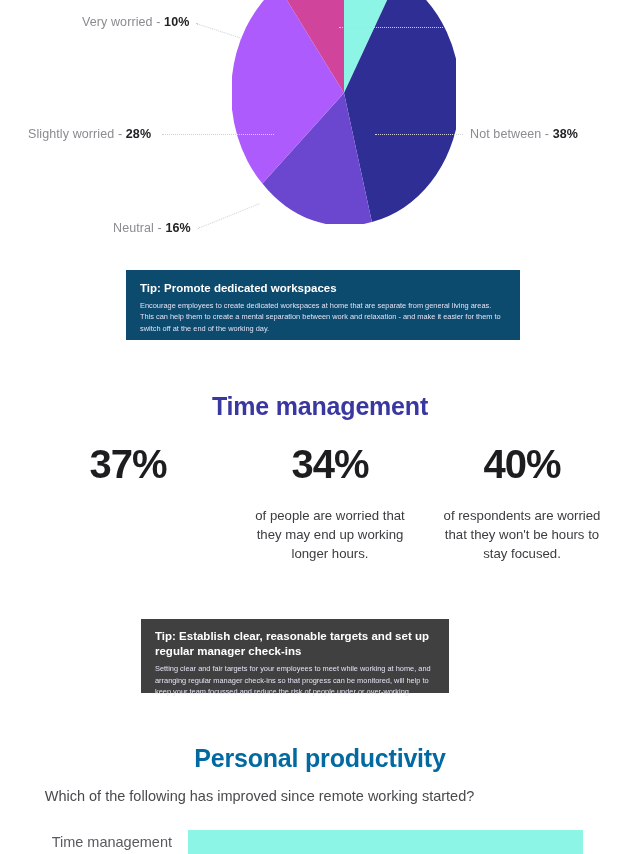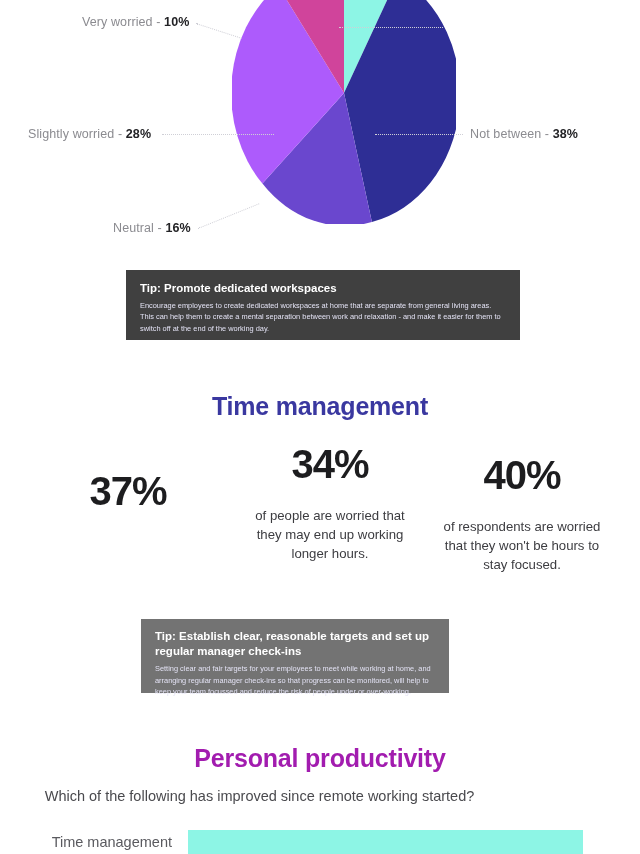--- a/index.html
+++ b/index.html
@@ -132,23 +132,23 @@
     line-height: 1.0;
     letter-spacing: -1px;
     margin: 0 0 22px 0;
   }
   .stat-caption {
     font-size: 13.2px;
     line-height: 1.45;
     color: #3c3c40;
     margin: 0;
   }
-  #stat-col-1 { width: 200px; margin-top: 27px; }
+  #stat-col-1 { width: 200px; }
   #stat-col-2 { width: 176px; }
-  #stat-col-3 { width: 180px; margin-top: 11px; }
+  #stat-col-3 { width: 180px; }
 
   
   #productivity-question {
     position: absolute;
     top: 788px;
     width: 519px;
     text-align: center;
     font-size: 14.5px;
     color: #4a4a4e;
   }
@@ -226,47 +226,47 @@
 
   <div class="pie-label" id="lbl-not">
     <span>Not between</span><span> - </span><b>38%</b>
   </div>
 
   <div class="pie-label" id="lbl-neutral">
     <span>Neutral</span><span> - </span><b>16%</b>
   </div>
 </div>
 
-<div class="tip-box" id="tip-1" style="background: #404040;">
+<div class="tip-box" id="tip-1" style="background: #0c4a6e;">
   <p class="tip-title">Tip: Promote dedicated workspaces</p>
   <p class="tip-body">Encourage employees to create dedicated workspaces at home that are separate from general living areas. This can help them to create a mental separation between work and relaxation - and make it easier for them to switch off at the end of the working day.</p>
 </div>
 
 <div class="section-heading" id="heading-time" style="color: rgb(58, 56, 160);">Time management</div>
 
 <div id="stats-row">
   <div class="stat-col" id="stat-col-1">
     <div class="stat-value">37%</div>
   </div>
   <div class="stat-col" id="stat-col-2">
     <div class="stat-value">34%</div>
     <div class="stat-caption">of people are worried that they may end up working longer hours.</div>
   </div>
   <div class="stat-col" id="stat-col-3">
     <div class="stat-value">40%</div>
     <div class="stat-caption">of respondents are worried that they won't be hours to stay focused.</div>
   </div>
 </div>
 
-<div class="tip-box" id="tip-2" style="background: #737373;">
+<div class="tip-box" id="tip-2" style="background: #404040;">
   <p class="tip-title">Tip: Establish clear, reasonable targets and set up regular manager check-ins</p>
   <p class="tip-body">Setting clear and fair targets for your employees to meet while working at home, and arranging regular manager check-ins so that progress can be monitored, will help to keep your team focussed and reduce the risk of people under or over-working.</p>
 </div>
 
-<div class="section-heading" id="heading-productivity" style="color: #a21caf;">Personal productivity</div>
+<div class="section-heading" id="heading-productivity" style="color: #0369a1;">Personal productivity</div>
 
 <div id="productivity-question">Which of the following has improved since remote working started?</div>
 
 <div id="bar-row">
   <div id="bar-label">Time management</div>
   <div id="bar-track">
     <div id="bar-fill" style="background: rgb(141, 245, 229); width: 395px;"></div>
     <div id="bar-value">100%</div>
   </div>
 </div>

